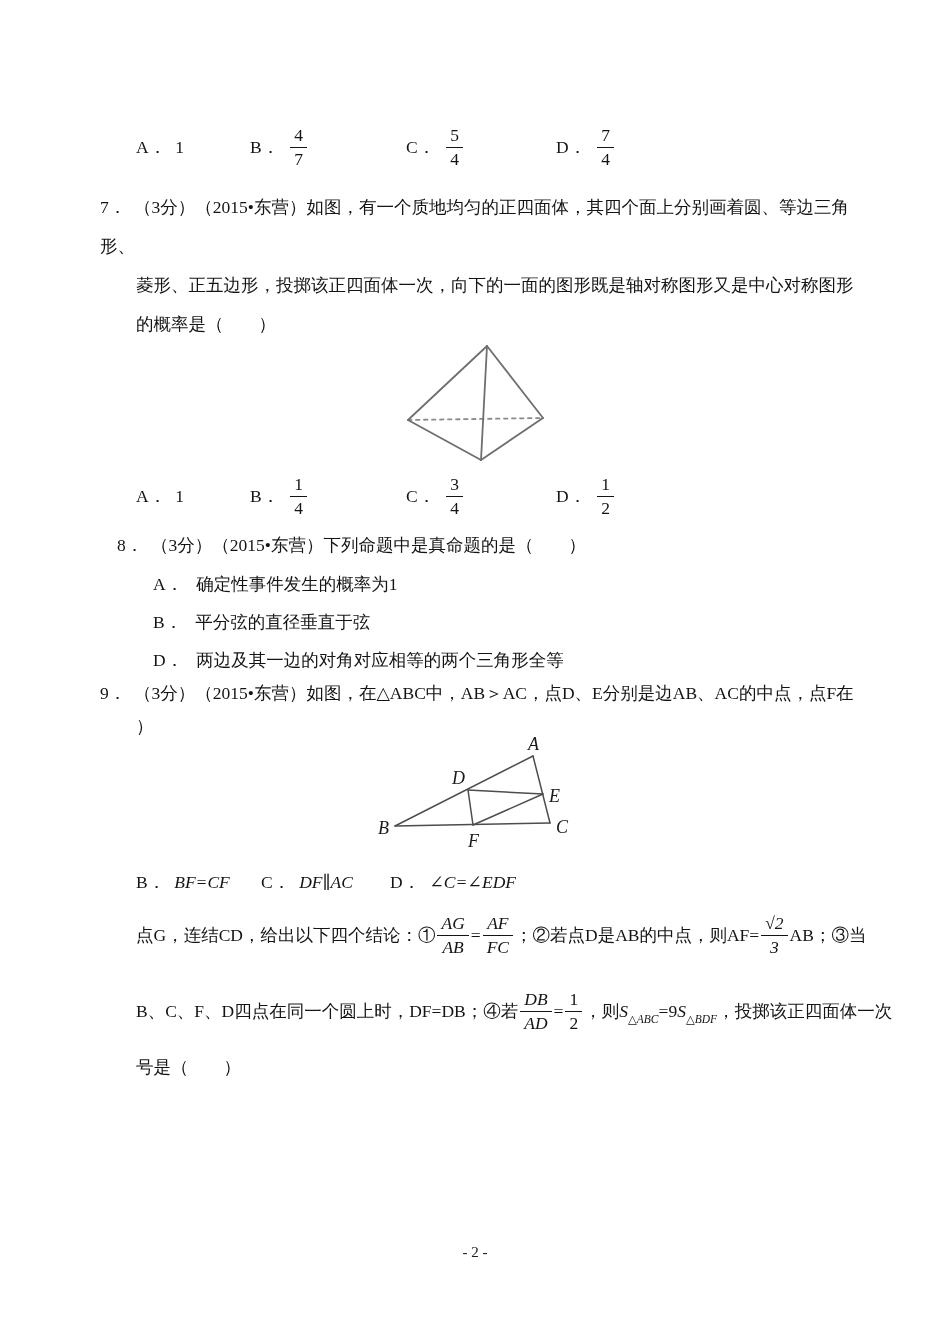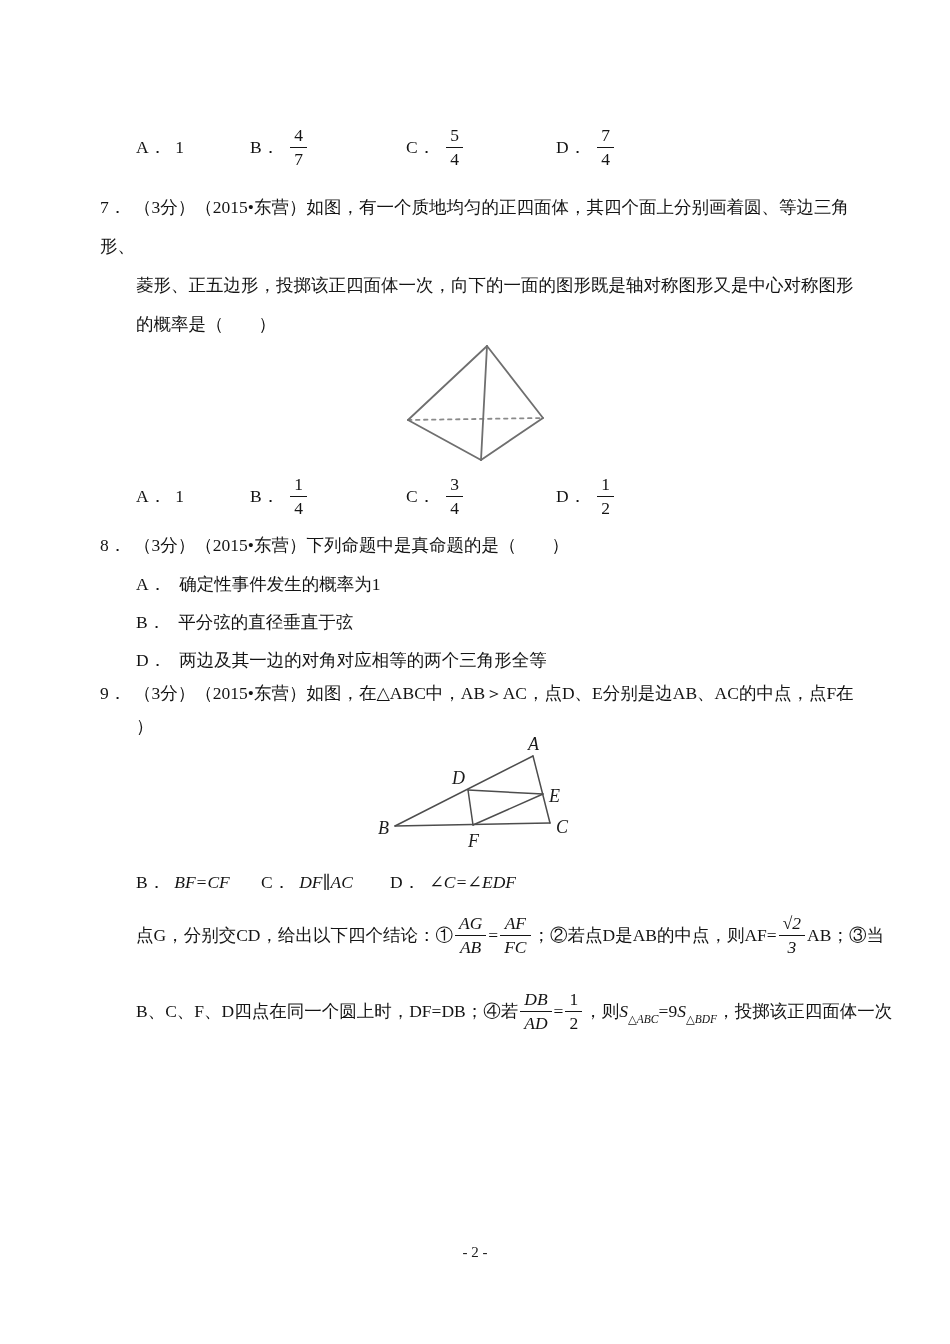--- a/index.html
+++ b/index.html
@@ -133,21 +133,21 @@
         <div class="oc4">
           <span class="olabel">D．</span>
           <span class="frac">
             <span class="num">1</span>
             <span class="den">2</span>
           </span>
         </div>
       </div>
     </div>
 
-    <div style="margin-top:2px;">
+    <div style="margin-top:2px;margin-left:17px;">
       <div class="line">
         <span class="qnum">8．</span><span>（3分）（2015•东营）下列命题中是真命题的是（　　）</span>
       </div>
       <div class="opt-line">
         <span class="olabel">A．</span><span>确定性事件发生的概率为1</span>
       </div>
       <div class="opt-line">
         <span class="olabel">B．</span><span>平分弦的直径垂直于弦</span>
       </div>
       <div class="opt-line">
@@ -185,21 +185,21 @@
         </div>
         <div class="oc4">
           <span class="olabel">D．</span><span class="m">∠C=∠EDF</span>
         </div>
       </div>
     </div>
 
     <div style="margin-top:3px;">
 
       <div class="mline">
-        <span>点G，分别交CD，给出以下四个结论：①</span>
+        <span>点G，连结CD，给出以下四个结论：①</span>
         <span class="frac m">
           <span class="num">AG</span>
           <span class="den">AB</span>
         </span>
         <span>=</span>
         <span class="frac m">
           <span class="num">AF</span>
           <span class="den">FC</span>
         </span>
         <span>；②若点D是AB的中点，则AF=</span>
@@ -223,18 +223,19 @@
         </span>
         <span>，则</span>
         <span class="m">S</span>
         <span class="ssub">△ABC</span>
         <span>=9</span>
         <span class="m">S</span>
         <span class="ssub">△BDF</span>
         <span>，投掷该正四面体一次</span>
       </div>
 
+      <div class="line cont" style="margin-top:6px;">号是（　　）</div>
     </div>
 
   </div>
 
   <div class="footer">- 2 -</div>
 </div>
 
 </body></html>

